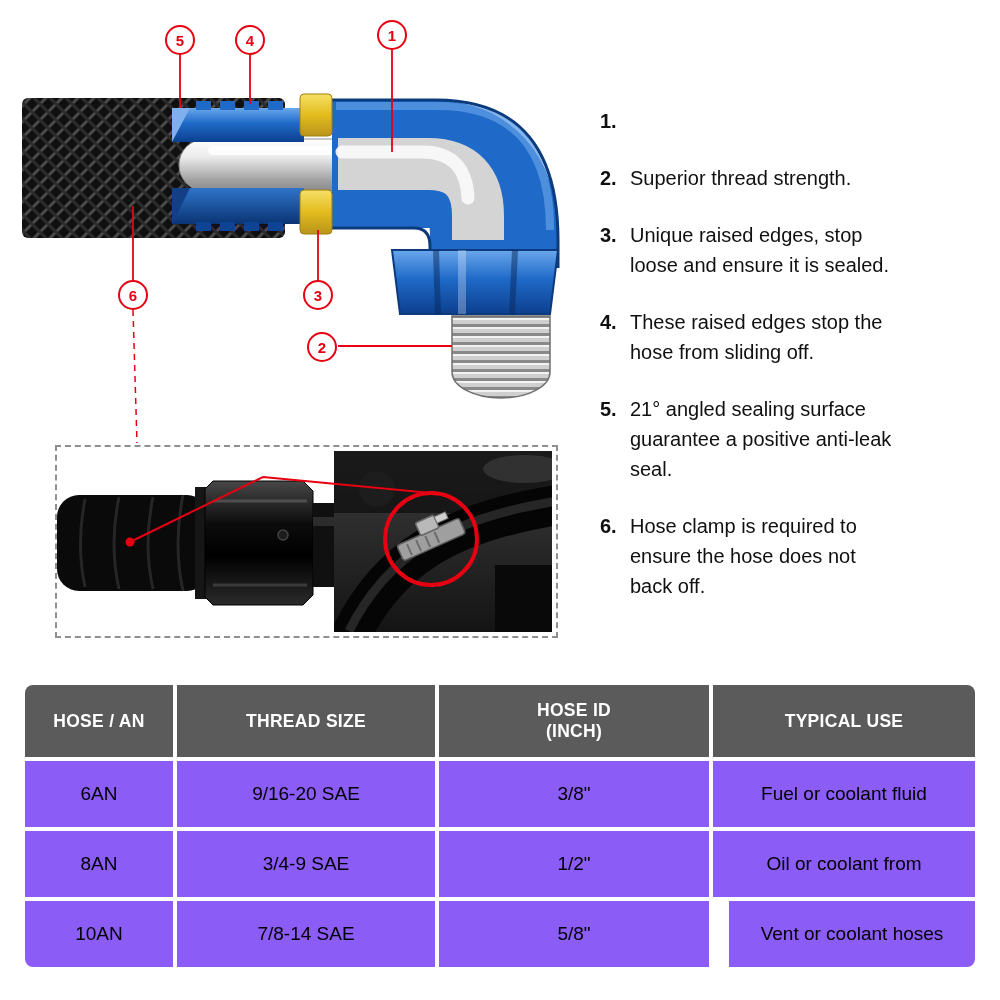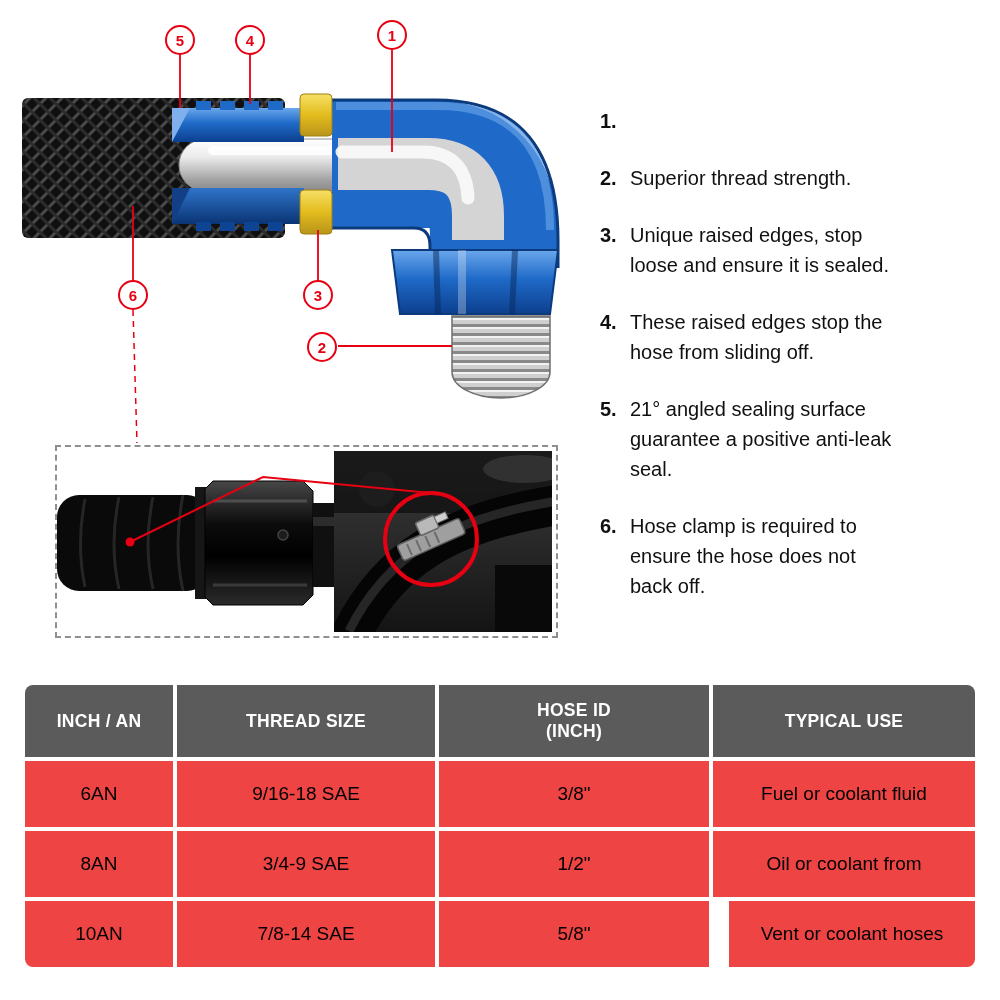--- a/index.html
+++ b/index.html
@@ -35,21 +35,21 @@
     position:absolute; left:25px; top:685px; width:950px;
     display:grid; grid-template-columns:148px 258px 270px 1fr;
     gap:4px; background:#fff;
   }
   .spec-table .h {
     background:#5b5b5b; color:#fff; font-weight:700; font-size:17.5px;
     height:72px; display:flex; align-items:center; justify-content:center;
     text-align:center; white-space:pre-line; letter-spacing:.3px;
   }
   .spec-table .c {
-    background:#ef4444; color:#000; font-size:19px;
+    background:#8b5cf6; color:#000; font-size:19px;
     height:66px; display:flex; align-items:center; justify-content:center;
     text-align:center;
   }
   .spec-table > div:nth-child(1)  { border-top-left-radius:8px; }
   .spec-table > div:nth-child(4)  { border-top-right-radius:8px; }
   .spec-table > div:nth-child(13) { border-bottom-left-radius:8px; }
   .spec-table > div:nth-child(16) { border-bottom-right-radius:8px;margin-left:16px; }
 </style>
 </head>
 <body>
@@ -236,28 +236,28 @@
       </g>
 
       <g>
         <circle cx="73" cy="95" r="4.5" fill="#e60012"></circle>
         <polyline points="73,95 206,30 374,46" fill="none" stroke="#e60012" stroke-width="2"></polyline>
       </g>
     </svg>
   </div>
 
   <div class="spec-table">
-    <div class="h">INCH / AN</div>
+    <div class="h">HOSE / AN</div>
     <div class="h">THREAD SIZE</div>
     <div class="h">HOSE ID
 (INCH)</div>
     <div class="h">TYPICAL USE</div>
 
     <div class="c">6AN</div>
-    <div class="c">9/16-18 SAE</div>
+    <div class="c">9/16-20 SAE</div>
     <div class="c">3/8"</div>
     <div class="c">Fuel or coolant fluid</div>
 
     <div class="c">8AN</div>
     <div class="c">3/4-9 SAE</div>
     <div class="c">1/2"</div>
     <div class="c">Oil or coolant from</div>
 
     <div class="c">10AN</div>
     <div class="c">7/8-14 SAE</div>

